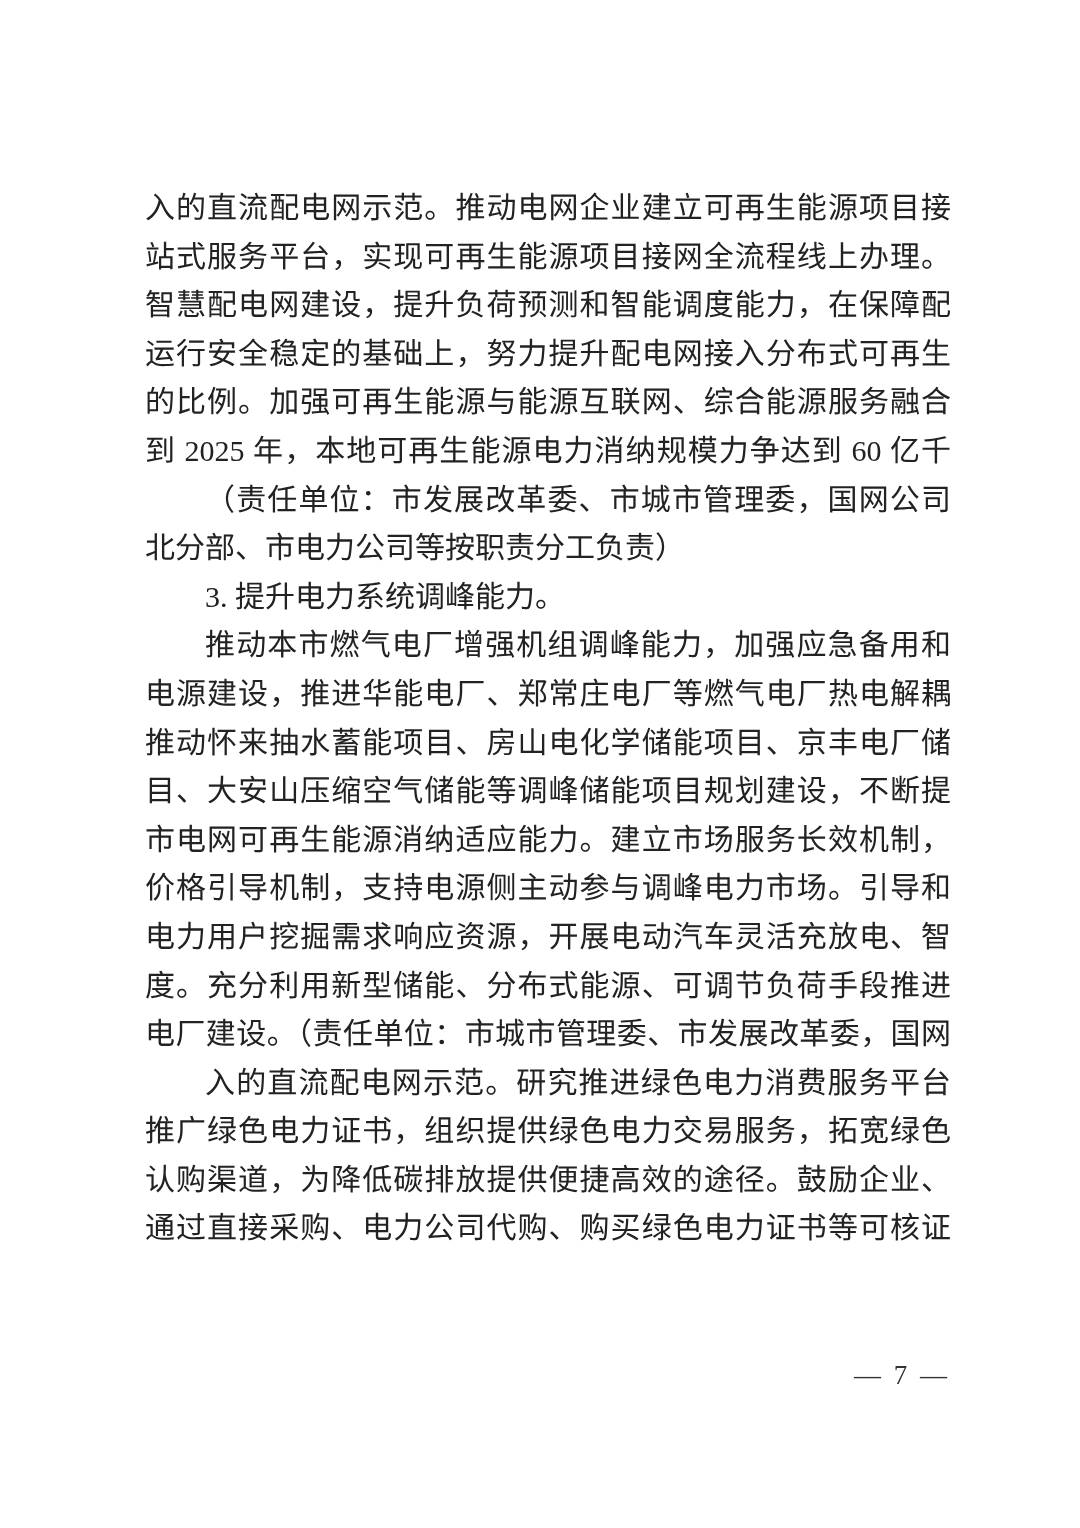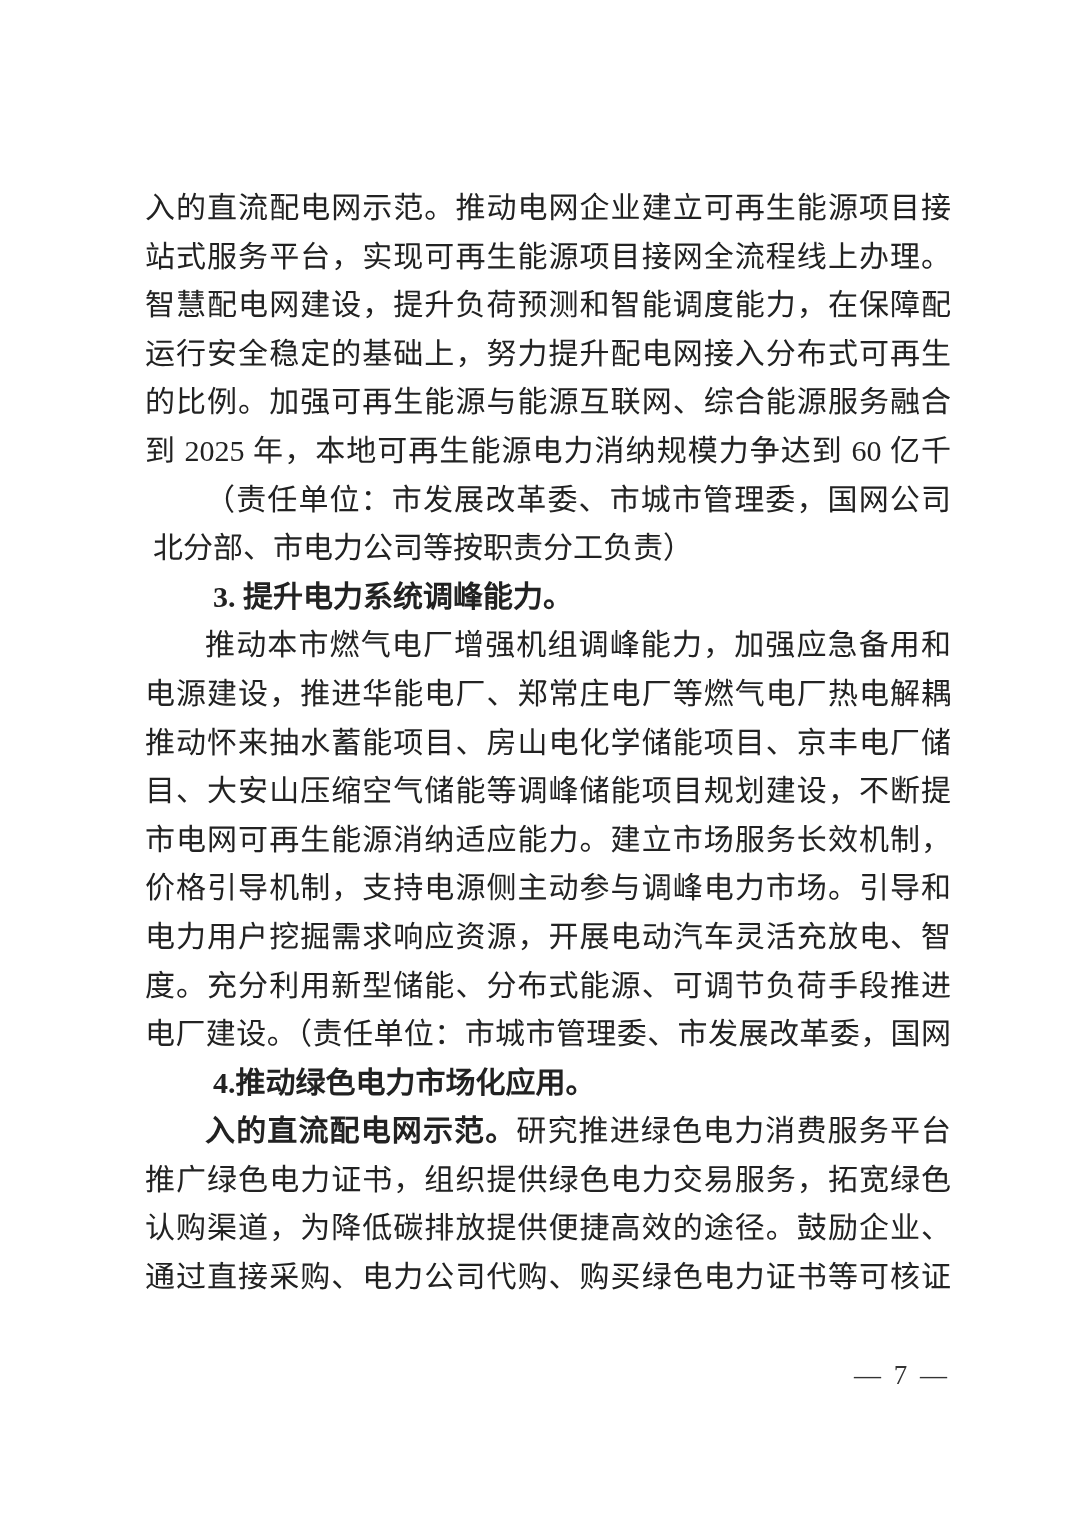--- a/index.html
+++ b/index.html
@@ -33,27 +33,26 @@
     overflow: hidden;
     text-align: justify;
     text-justify: inter-character;
   }
   .line.justify {
     text-align-last: justify;
   }
   .line.left {
     text-align: left;
     text-align-last: auto;
-    margin-left: 8px;
   }
   .line.indent {
     text-indent: 2em;
   }
   .bold {
-    font-weight: 700;
+    font-weight: 400;
   }
   .footer {
     position: absolute;
     top: 1360px;
     right: 130px;
     font-size: 27px;
     line-height: 30px;
     color: #333333;
     letter-spacing: 3px;
     white-space: nowrap;
@@ -75,20 +74,19 @@
       <div class="line left indent"><span class="bold">3. 提升电力系统调峰能力。</span></div>
       <div class="line justify indent"><span>推动本市燃气电厂增强机组调峰能力，加强应急备用和调峰</span></div>
       <div class="line justify"><span>电源建设，推进华能电厂、郑常庄电厂等燃气电厂热电解耦改造，</span></div>
       <div class="line justify"><span>推动怀来抽水蓄能项目、房山电化学储能项目、京丰电厂储能项</span></div>
       <div class="line justify"><span>目、大安山压缩空气储能等调峰储能项目规划建设，不断提高城</span></div>
       <div class="line justify"><span>市电网可再生能源消纳适应能力。建立市场服务长效机制，完善</span></div>
       <div class="line justify"><span>价格引导机制，支持电源侧主动参与调峰电力市场。引导和激励</span></div>
       <div class="line justify"><span>电力用户挖掘需求响应资源，开展电动汽车灵活充放电、智能调</span></div>
       <div class="line justify"><span>度。充分利用新型储能、分布式能源、可调节负荷手段推进虚拟</span></div>
       <div class="line justify"><span>电厂建设。（责任单位：市城市管理委、市发展改革委，国网公</span></div>
-      <div class="line left indent"><span class="bold">4.推动绿色电力市场化应用。</span></div>
       <div class="line justify indent"><span class="bold">入的直流配电网示范。</span><span>研究推进绿色电力消费服务平台建设，</span></div>
       <div class="line justify"><span>推广绿色电力证书，组织提供绿色电力交易服务，拓宽绿色电力</span></div>
       <div class="line justify"><span>认购渠道，为降低碳排放提供便捷高效的途径。鼓励企业、个人</span></div>
       <div class="line justify"><span>通过直接采购、电力公司代购、购买绿色电力证书等可核证方式，</span></div>
     </div>
   <div class="footer">— 7 —</div>
 </div>
 
 </body></html>

